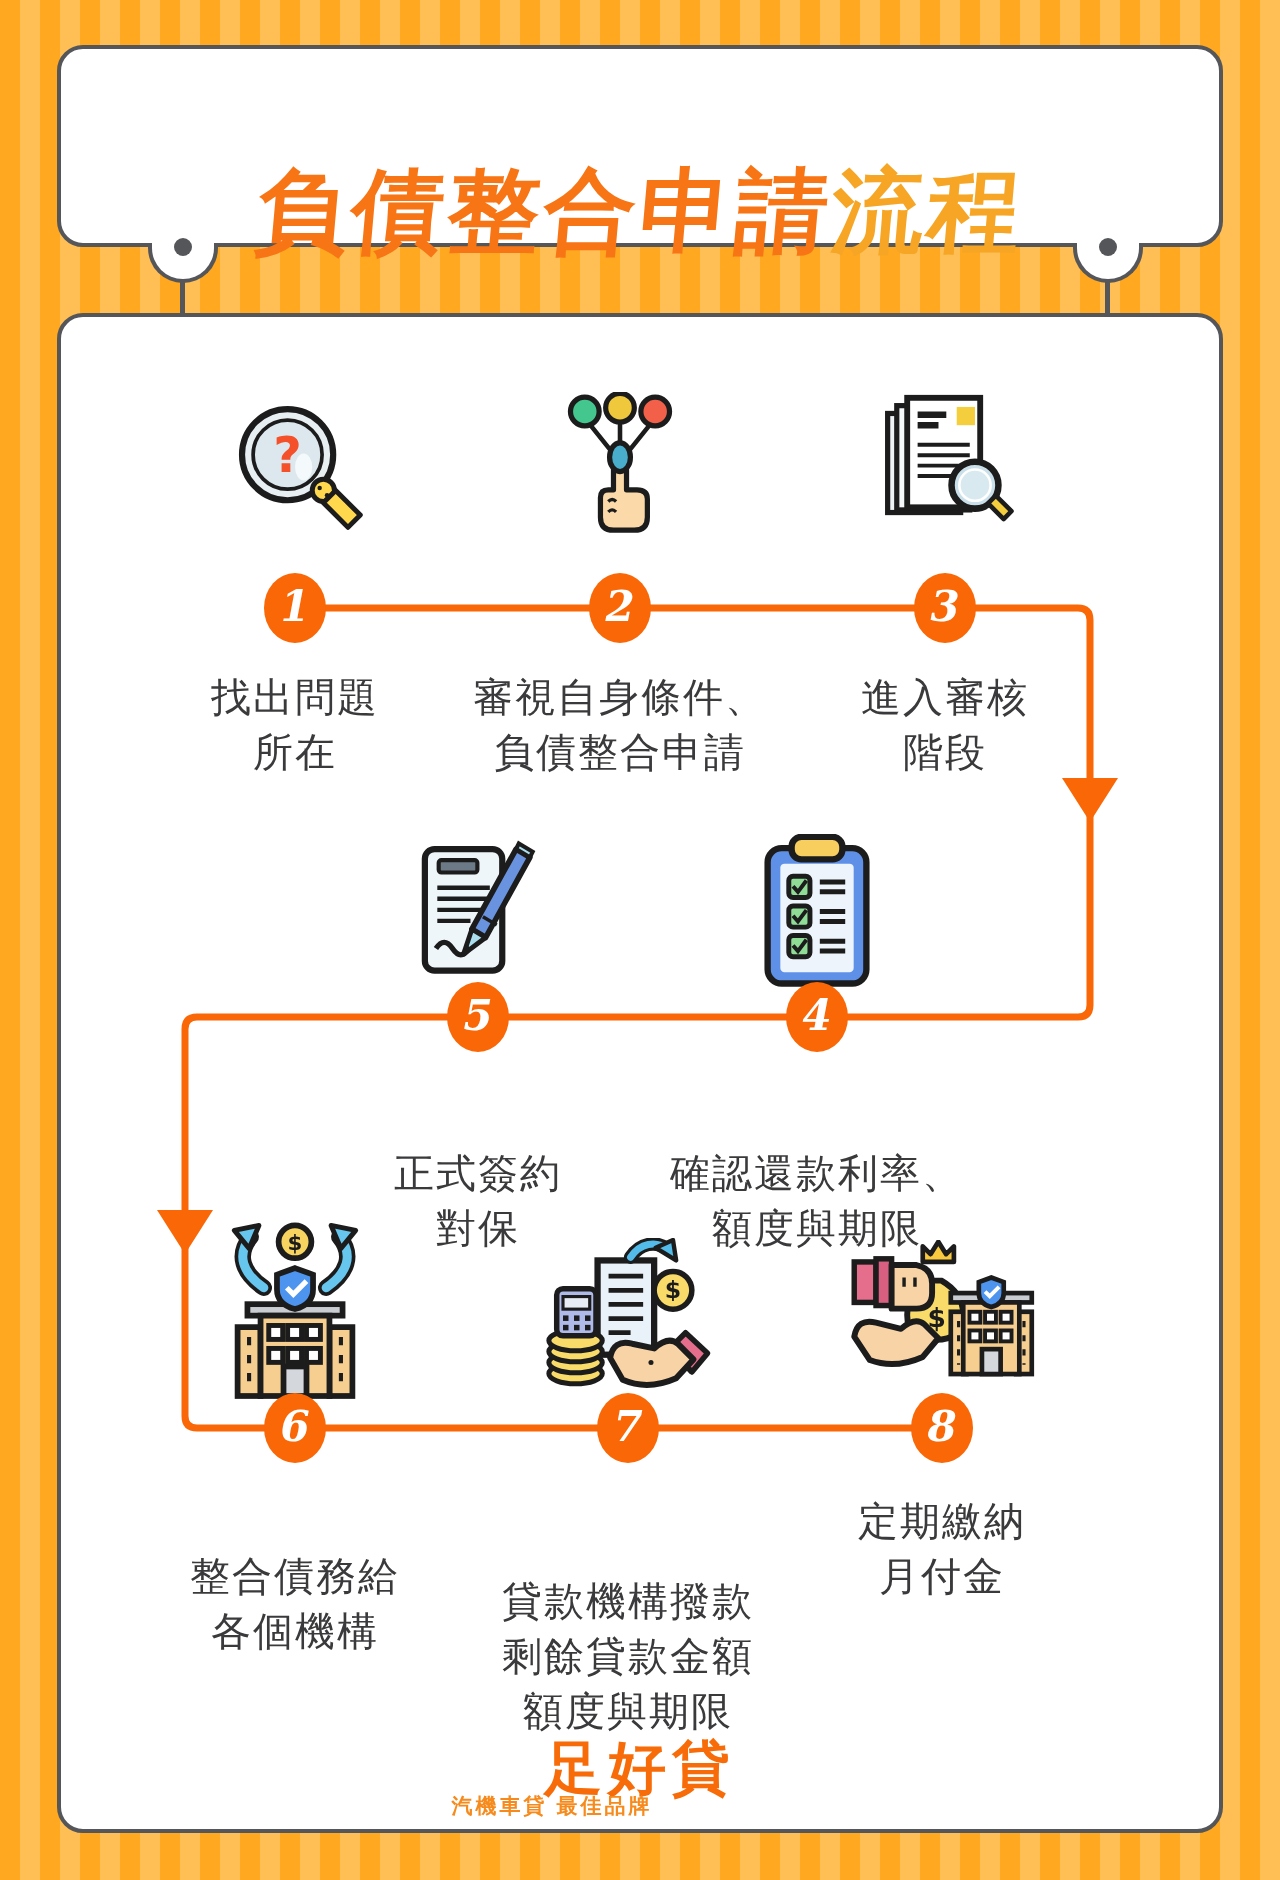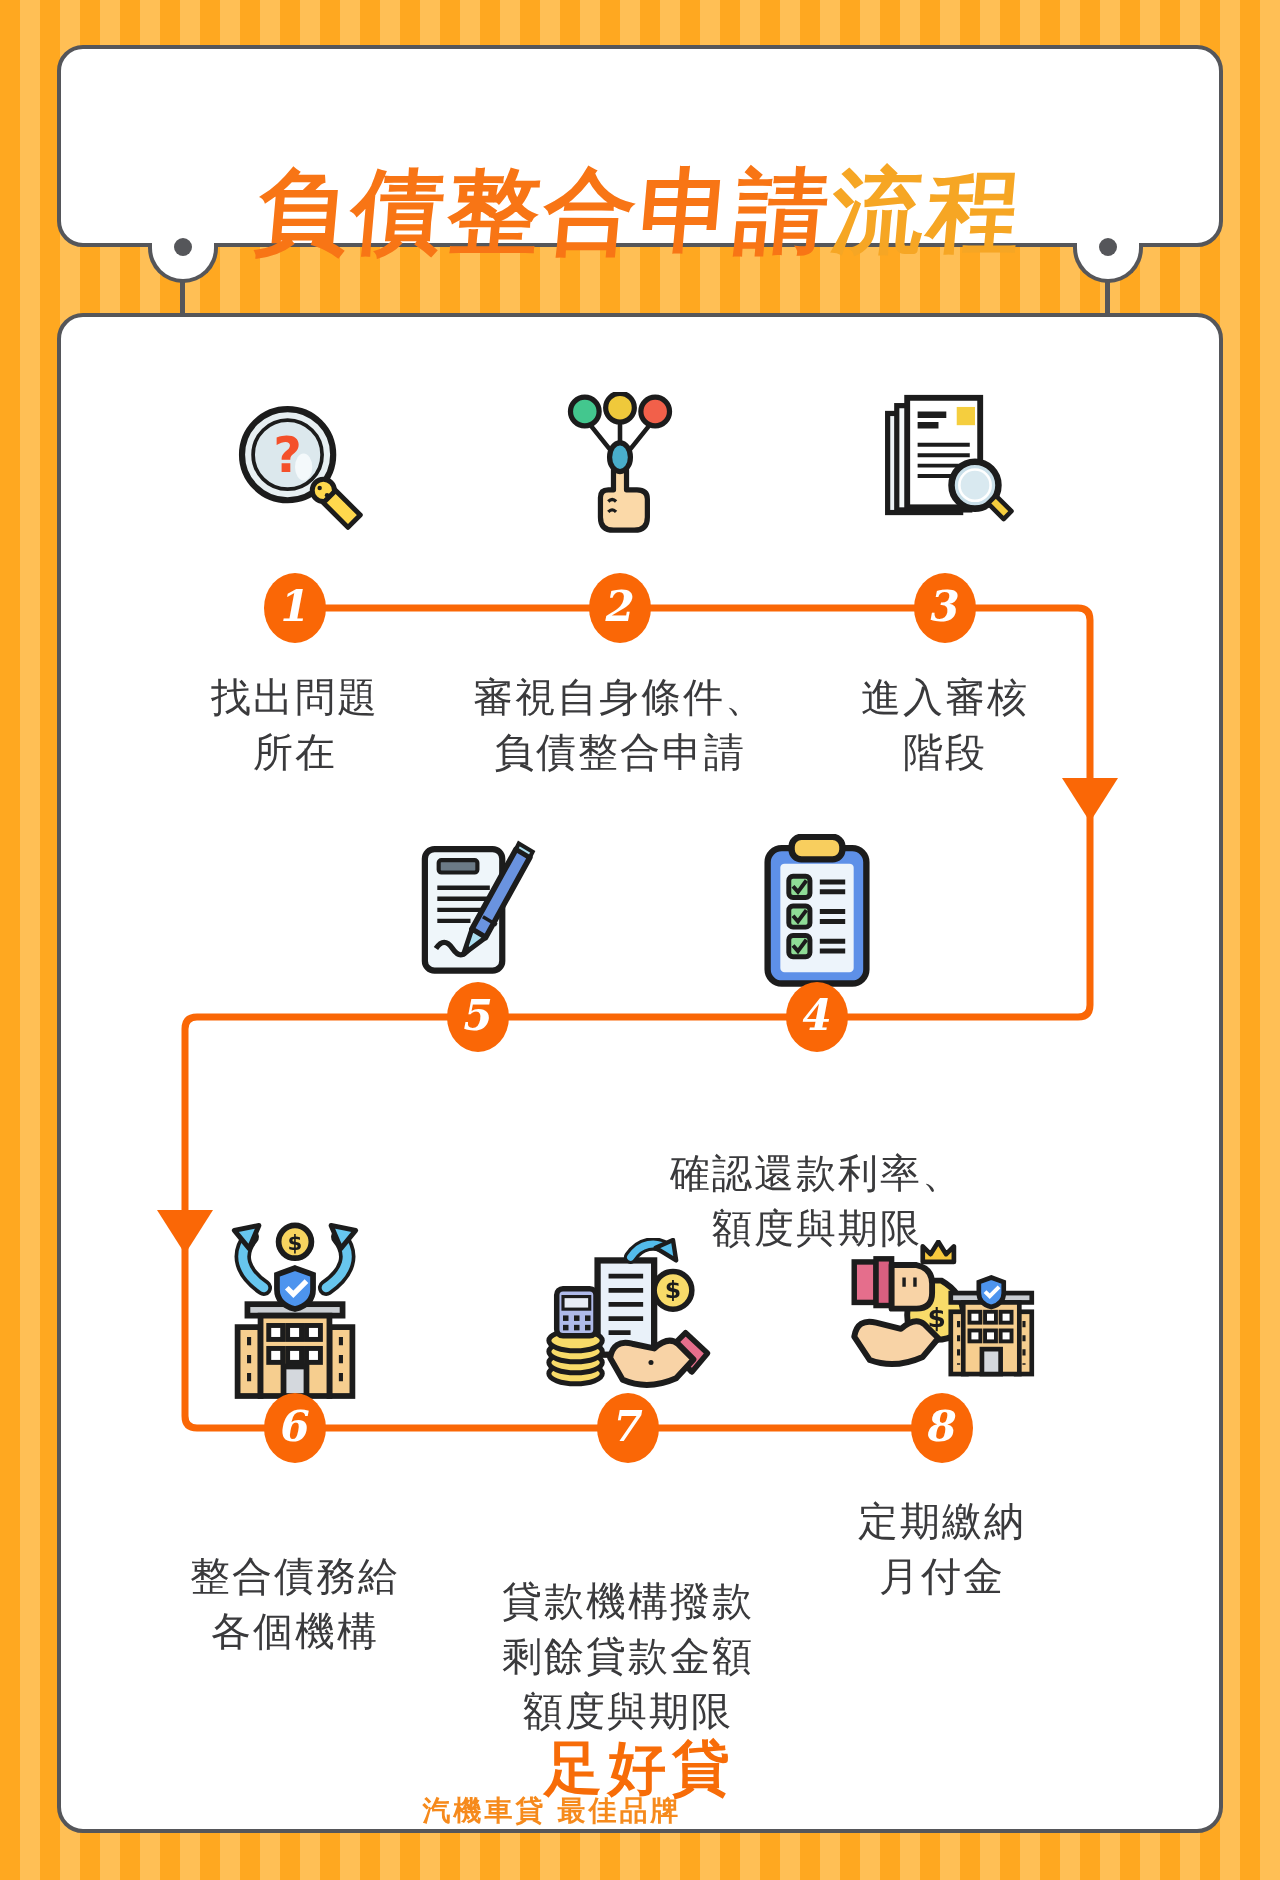--- a/index.html
+++ b/index.html
@@ -40,21 +40,21 @@
   .step-label {
     position:absolute; width:400px; text-align:center; font-size:40px; font-weight:400;
     color:#3A3A3C; line-height:55px; letter-spacing:2px; z-index:4;
   }
   .logo {
     position:absolute; left:0; top:1730px; width:1280px; text-align:center;
     font-size:58px; font-weight:800; color:#F76C08; letter-spacing:6px; z-index:4;
   }
   .tagline {
     position:absolute; left:0; top:1792px; width:1104px; text-align:center;
-    font-size:28px; font-weight:700; color:#F68A1C; letter-spacing:3px; z-index:4;
+    font-size:21px; font-weight:700; color:#F68A1C; letter-spacing:3px; z-index:4;
   }
 </style>
 </head>
 <body>
 
 <div class="page">
 
   <div class="card header-card"></div>
   <h1 class="title"><span class="t-main">負債整合申請</span><span class="t-accent">流程</span></h1>
 
@@ -255,20 +255,21 @@
   <div class="num-circle" style="left:597px;top:1393px">
       <span>7</span>
     </div>
   <div class="num-circle" style="left:911px;top:1393px">
       <span>8</span>
     </div>
 
   <div class="step-label" style="left:95px;top:670px"><span>找出問題</span><br><span>所在</span></div>
   <div class="step-label" style="left:420px;top:670px"><span>審視自身條件、</span><br><span>負債整合申請</span></div>
   <div class="step-label" style="left:745px;top:670px"><span>進入審核</span><br><span>階段</span></div>
+  <div class="step-label" style="left:278px;top:1146px"><span>正式簽約</span><br><span>對保</span></div>
   <div class="step-label" style="left:617px;top:1146px"><span>確認還款利率、</span><br><span>額度與期限</span></div>
   <div class="step-label" style="left:95px;top:1494px"><br><span>整合債務給</span><br><span>各個機構</span></div>
   <div class="step-label" style="left:428px;top:1574px"><span>貸款機構撥款</span><br><span>剩餘貸款金額</span><br><span>額度與期限</span></div>
   <div class="step-label" style="left:742px;top:1494px"><span>定期繳納</span><br><span>月付金</span></div>
 
   <div class="logo">足好貸</div>
   <div class="tagline">汽機車貸  最佳品牌</div>
 
 </div>
 

